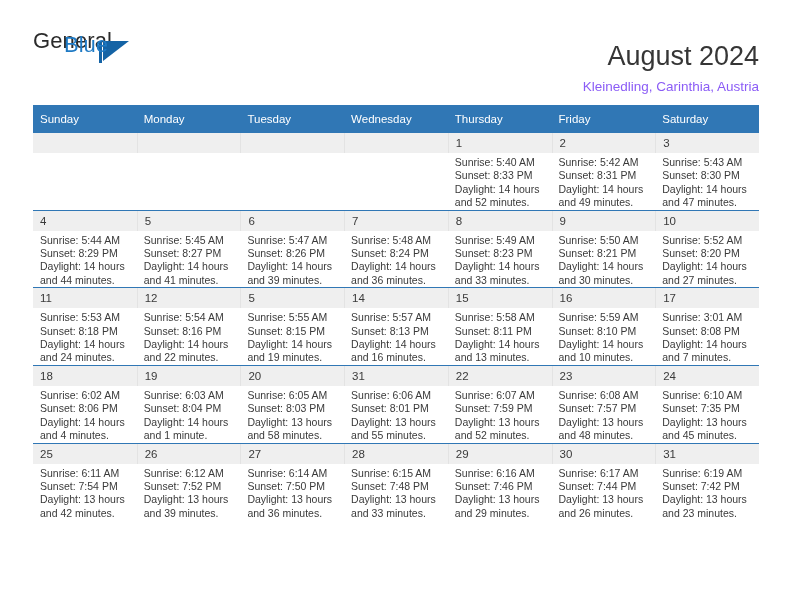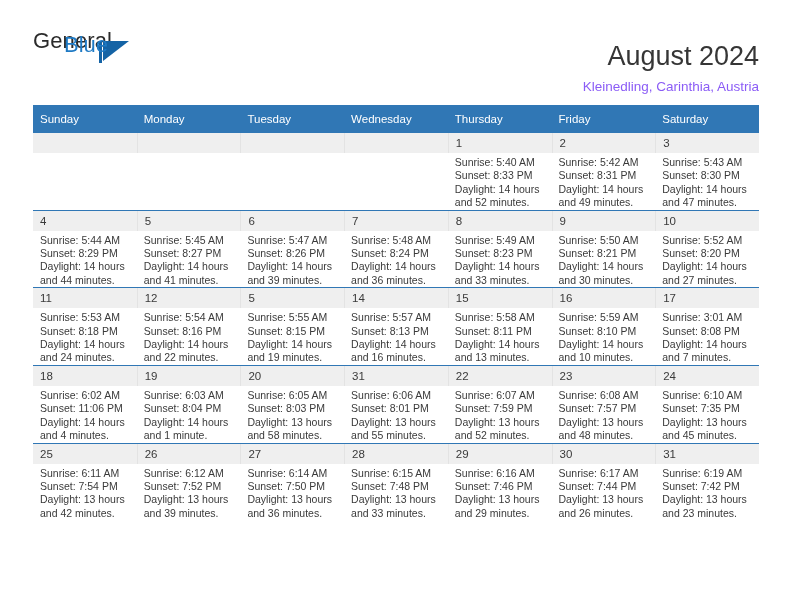--- a/index.html
+++ b/index.html
@@ -352,21 +352,21 @@
                 <div>Daylight: 14 hours</div>
                 <div>and 7 minutes.</div>
               </div>
             </td>
           </tr>
           <tr class="week">
             <td class="daycell">
               <div class="daynum">18</div>
               <div class="info">
                 <div>Sunrise: 6:02 AM</div>
-                <div>Sunset: 11:06 PM</div>
+                <div>Sunset: 8:06 PM</div>
                 <div>Daylight: 14 hours</div>
                 <div>and 4 minutes.</div>
               </div>
             </td>
             <td class="daycell">
               <div class="daynum">19</div>
               <div class="info">
                 <div>Sunrise: 6:03 AM</div>
                 <div>Sunset: 8:04 PM</div>
                 <div>Daylight: 14 hours</div>

